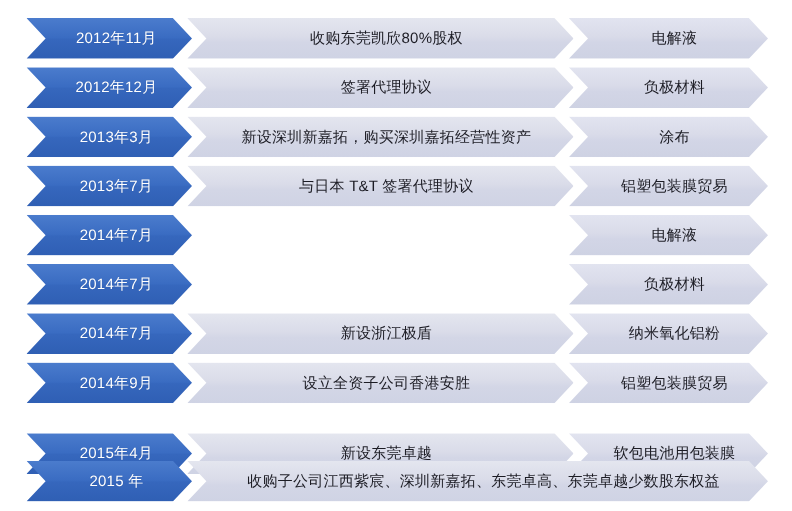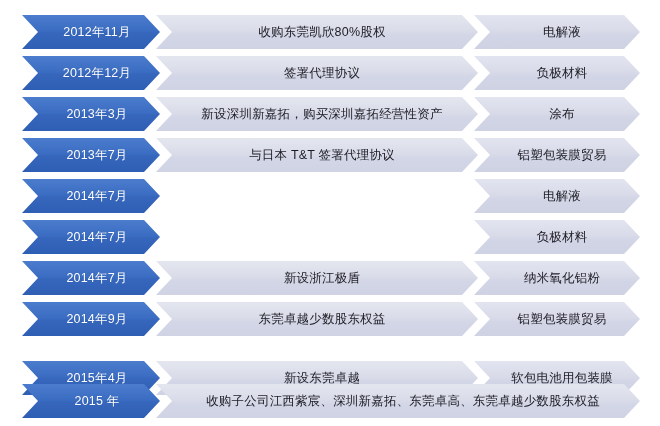--- a/index.html
+++ b/index.html
@@ -176,21 +176,21 @@
     <div class="seg seg-cat">
       <span class="txt">纳米氧化铝粉</span>
     </div>
   </div>
 
   <div class="row" style="top:302px;">
     <div class="seg seg-date">
       <span class="txt">2014年9月</span>
     </div>
     <div class="seg seg-event">
-      <span class="txt">东莞卓越少数股东权益</span>
+      <span class="txt">设立全资子公司香港安胜</span>
     </div>
     <div class="seg seg-cat">
       <span class="txt">铝塑包装膜贸易</span>
     </div>
   </div>
 
   <div class="row" style="top:361px;">
     <div class="seg seg-date">
       <span class="txt">2015年4月</span>
     </div>

